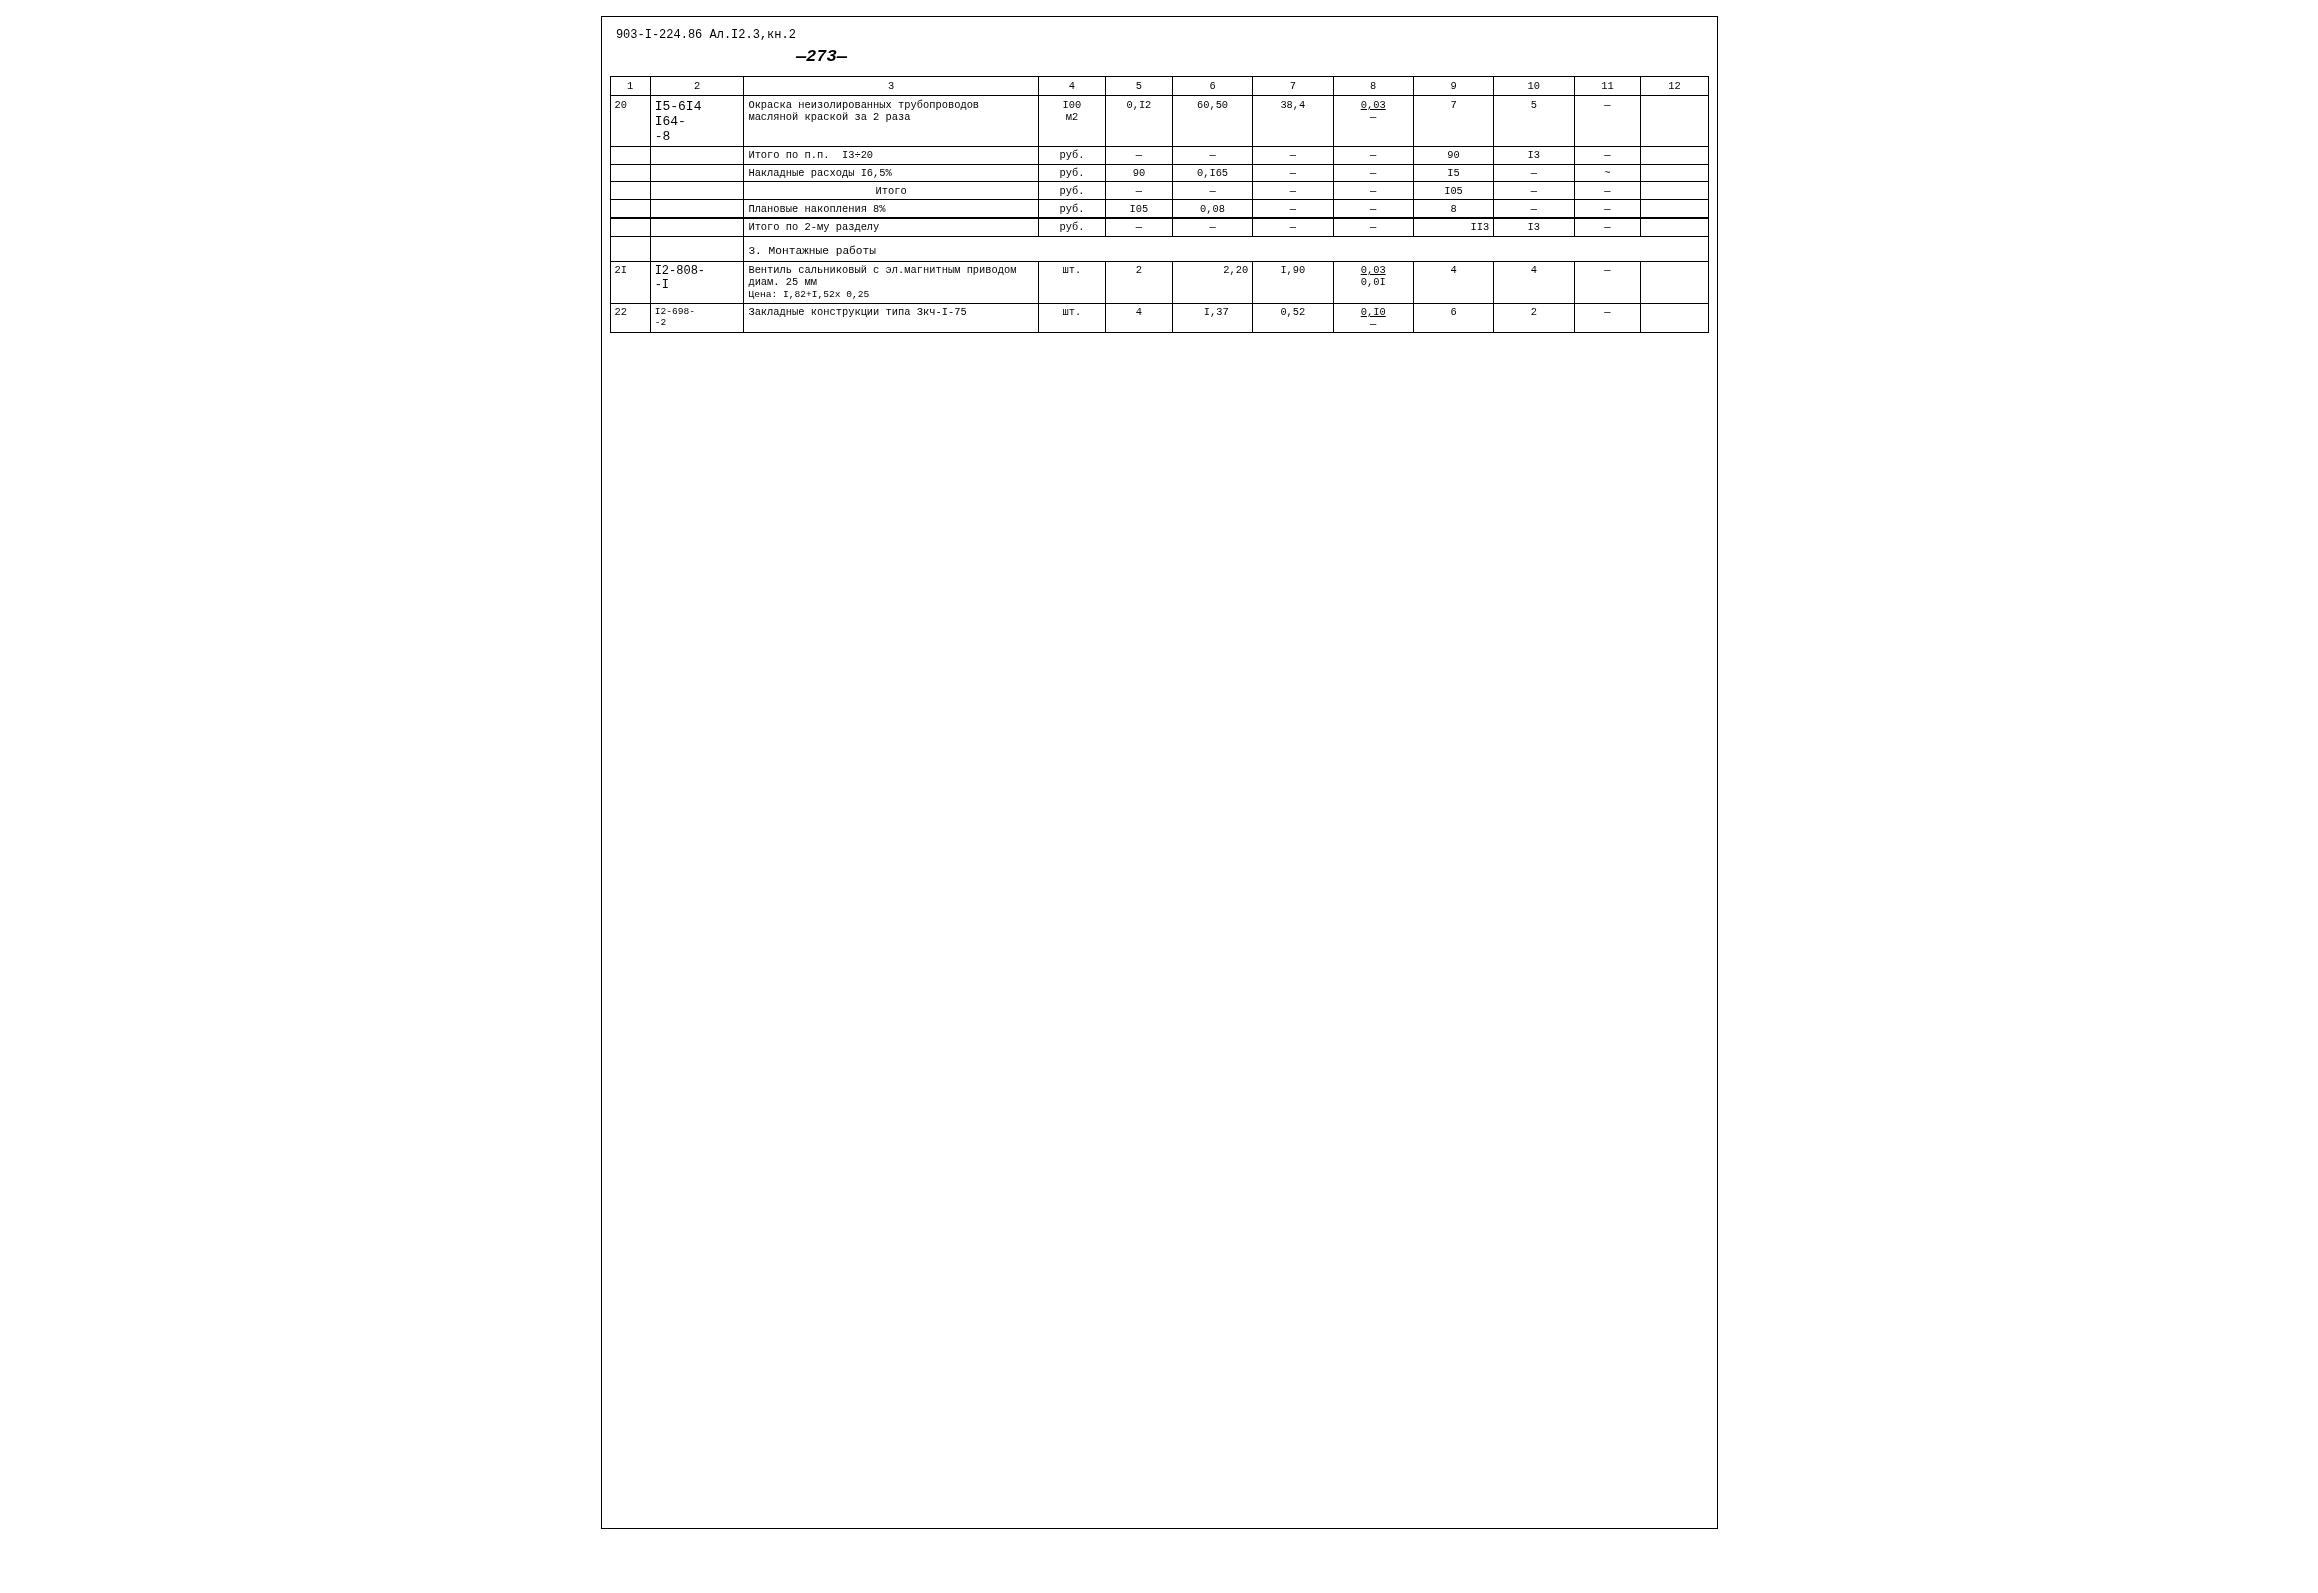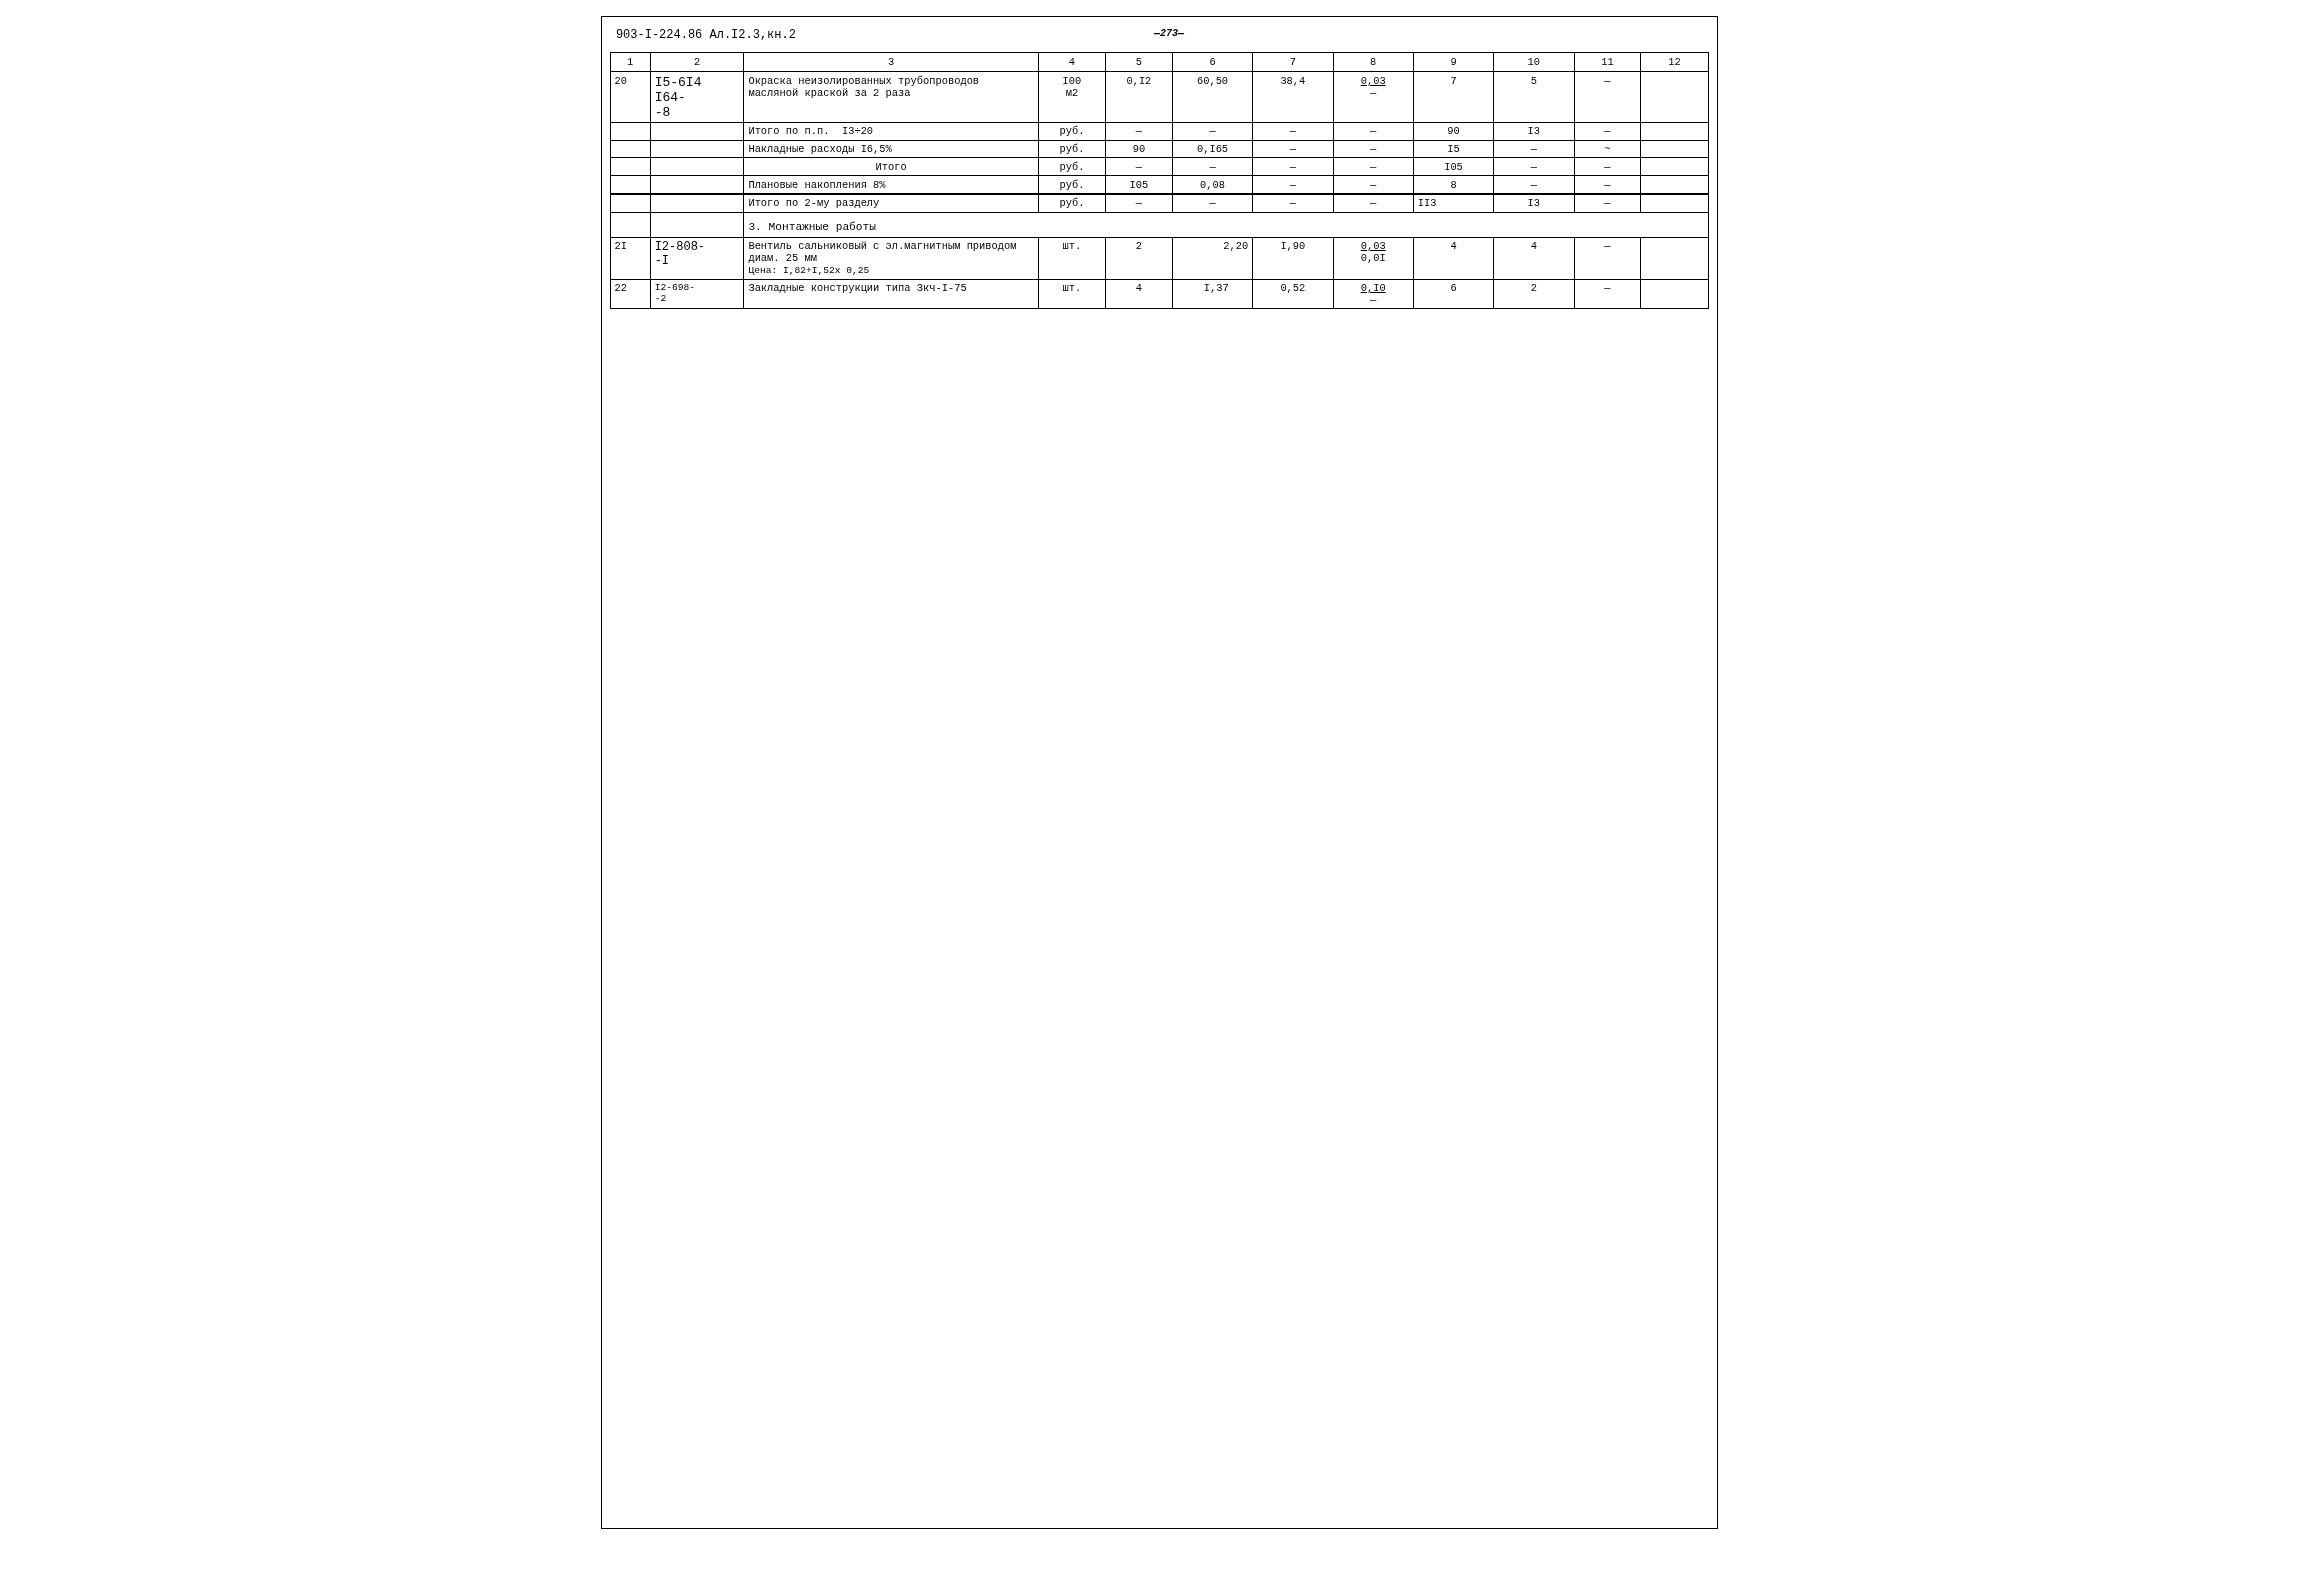--- a/index.html
+++ b/index.html
@@ -33,25 +33,25 @@
       margin-bottom: 6.4px;
       padding: 3.2px 6.4px;
     }
 
     .doc-title {
       font-size: 12px;
       font-weight: normal;
     }
 
     .page-number {
-      font-size: 10px;
+      font-size: 17px;
       font-style: italic;
       font-weight: bold;
-      text-align: center;
       flex: 1;
+      margin-top: 19px;
     }
 
     .main-table {
       width: 100%;
       border-collapse: collapse;
       table-layout: fixed;
     }
 
     .main-table th,
     .main-table td {
@@ -202,21 +202,21 @@
 
       <tr style="border-top: 2.4px solid #000;">
         <td style="border-top:2.4px solid #000;"></td>
         <td style="border-top:2.4px solid #000;"></td>
         <td style="border-top:2.4px solid #000;">Итого по 2-му разделу</td>
         <td style="border-top:2.4px solid #000;text-align:center;">руб.</td>
         <td style="border-top:2.4px solid #000;text-align:center;">—</td>
         <td style="border-top:2.4px solid #000;text-align:center;">—</td>
         <td style="border-top:2.4px solid #000;text-align:center;">—</td>
         <td style="border-top:2.4px solid #000;text-align:center;">—</td>
-        <td style="border-top:2.4px solid #000;text-align:left;margin-top:48px;">II3</td>
+        <td style="border-top:2.4px solid #000;text-align:right;margin-top:48px;">II3</td>
         <td style="border-top:2.4px solid #000;text-align:center;">I3</td>
         <td style="border-top:2.4px solid #000;text-align:center;">—</td>
         <td style="border-top:2.4px solid #000;"></td>
       </tr>
 
       <tr>
         <td></td>
         <td></td>
         <td style="padding: 8px 4px 4px 4px; border-right:none;border-left:none; font-size:11.2px;">3. Монтажные работы</td>
         <td colspan="9" style="border-left:none;"></td>

